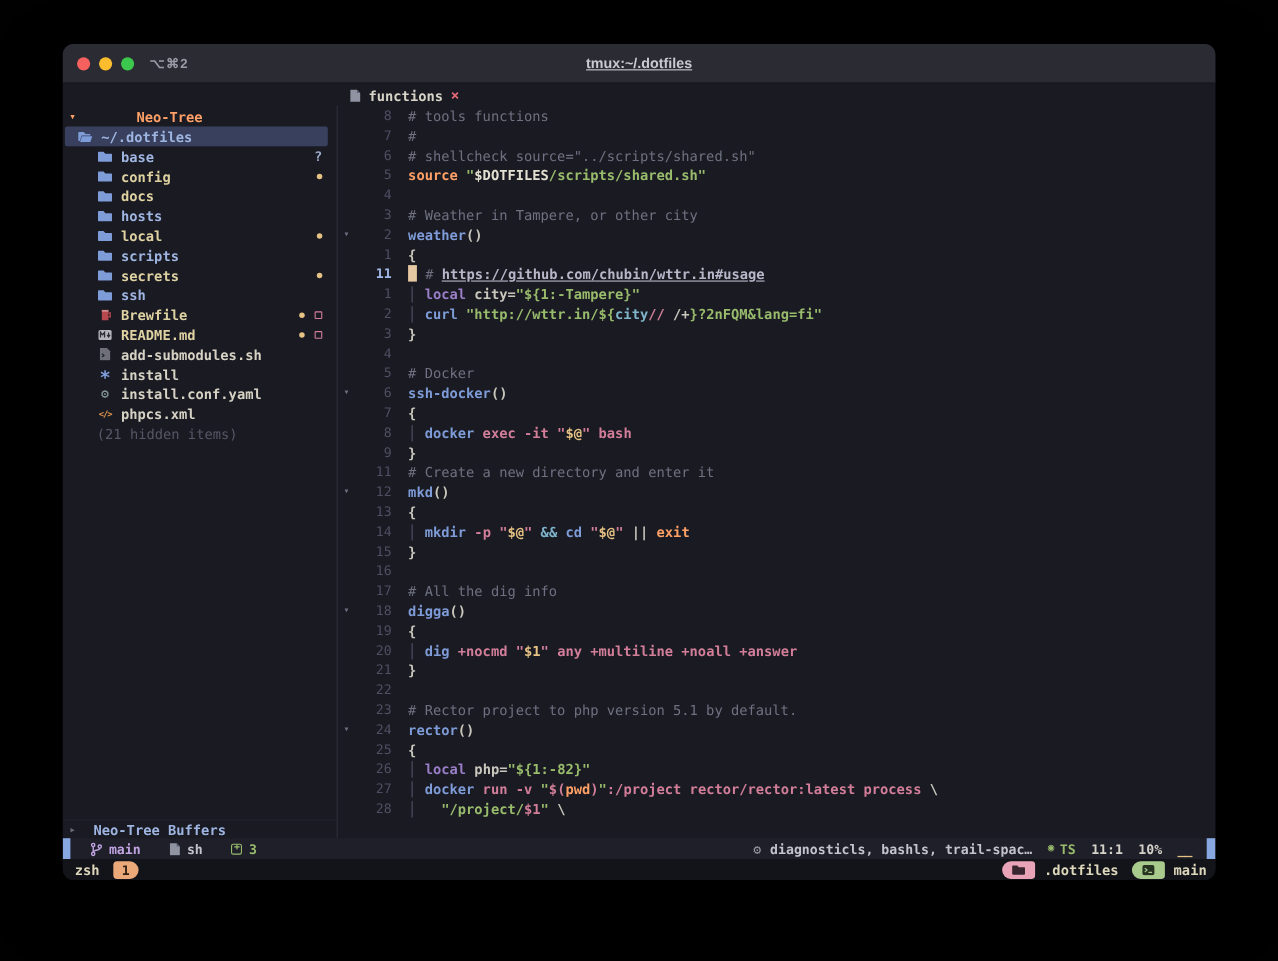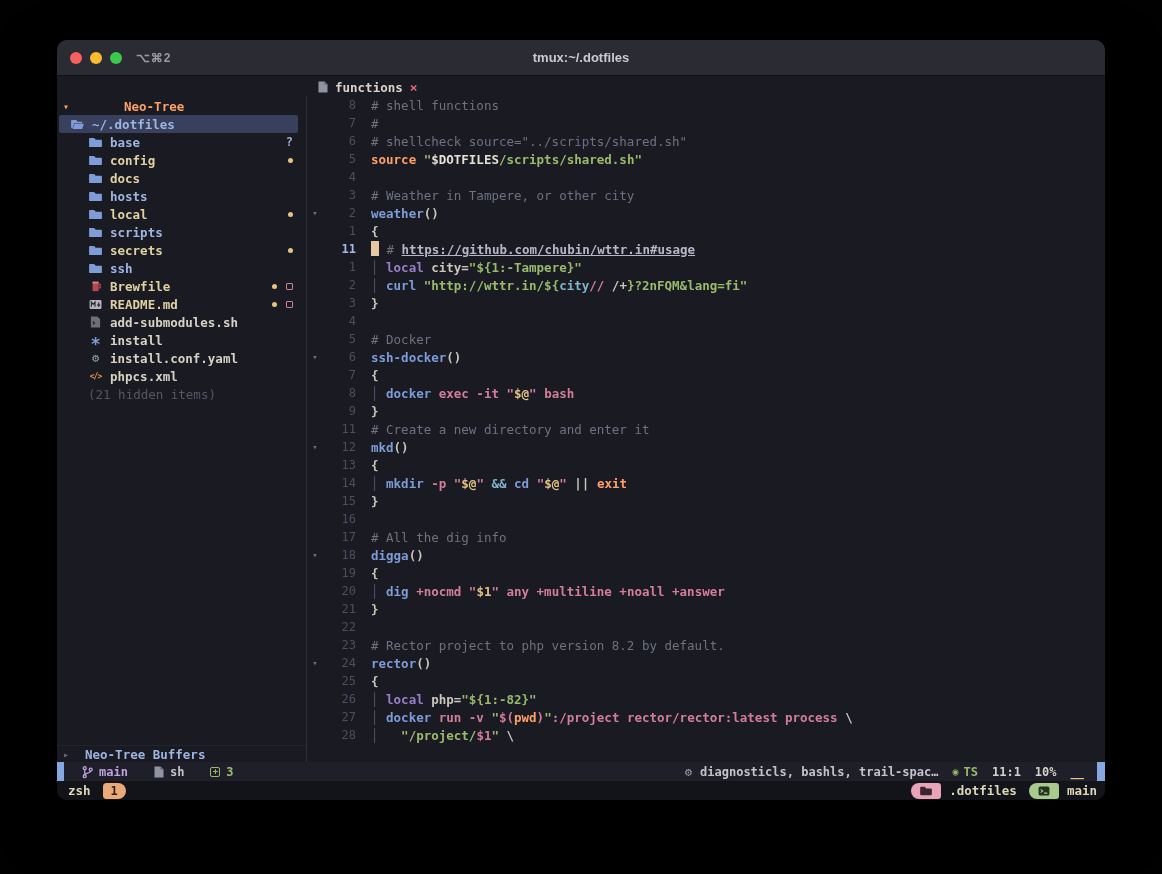--- a/index.html
+++ b/index.html
@@ -14,21 +14,21 @@
     font-family:"DejaVu Sans Mono",monospace;}
   .window{position:absolute;left:57px;top:40px;width:1048px;height:760px;background:var(--bg);
     border-radius:10px;overflow:hidden;box-shadow:0 22px 55px rgba(0,0,0,.65);}
   
   .titlebar{position:absolute;top:0;left:0;right:0;height:36px;background:var(--titlebar);
     border-bottom:1px solid #101016;display:flex;align-items:center;
     font-family:"Liberation Sans",sans-serif;}
   .lights{display:flex;gap:8px;margin-left:13px;}
   .light{width:12px;height:12px;border-radius:50%;}
   .shortcut{color:#9a9aa6;font-size:12px;font-weight:bold;margin-left:14px;letter-spacing:1px;}
-  .wtitle{position:absolute;left:0;right:0;text-align:center;color:#cacad3;font-size:13px;font-weight:bold;}
+  .wtitle{position:absolute;left:0;right:0;text-align:center;color:#cacad3;font-size:13px;font-weight:bold;text-decoration:underline;}
   
   .tabrow{position:absolute;top:38px;left:0;right:0;height:18px;}
   .tab{position:absolute;left:261px;display:flex;align-items:center;gap:7px;height:18px;}
   .tab .tlabel{color:#d8d4c8;font-size:12.5px;font-weight:bold;}
   .tab .tclose{color:var(--redx);font-size:13px;font-weight:bold;}
   
   .main{position:absolute;top:56px;left:0;right:0;bottom:38px;}
   .sidebar{position:absolute;left:0;top:0;bottom:0;width:250px;border-right:1px solid var(--sep);}
   .tree{position:absolute;top:1px;left:0;right:0;}
   .trow{height:18px;display:flex;align-items:center;font-size:12.5px;font-weight:bold;position:relative;}
@@ -287,21 +287,21 @@
             <span style="width: 31px;"></span>
             <span style="margin-left: 0px; color: var(--dim); font-weight: normal;">(21 hidden items)</span>
           </div>
         </div>
       <div class="buffersrow">
         <span class="chev">▸</span>
         <span style="margin-left:10px">Neo-Tree Buffers</span>
       </div>
     </div>
     <div class="editor" id="code">
-        <div class="crow"><span class="fold"></span><span class="num">8</span><span class="txt"><span class="tk-cm"># shell functions</span></span></div>
+        <div class="crow"><span class="fold"></span><span class="num">8</span><span class="txt"><span class="tk-cm"># tools functions</span></span></div>
         <div class="crow"><span class="fold"></span><span class="num">7</span><span class="txt"><span class="tk-cm">#</span></span></div>
         <div class="crow"><span class="fold"></span><span class="num">6</span><span class="txt"><span class="tk-cm"># shellcheck source="../scripts/shared.sh"</span></span></div>
         <div class="crow"><span class="fold"></span><span class="num">5</span><span class="txt"><span class="tk-kw">source</span><span class="tk-st"> "</span><span class="tk-vb">$DOTFILES</span><span class="tk-st">/scripts/shared.sh"</span></span></div>
         <div class="crow"><span class="fold"></span><span class="num">4</span><span class="txt"></span></div>
         <div class="crow"><span class="fold"></span><span class="num">3</span><span class="txt"><span class="tk-cm"># Weather in Tampere, or other city</span></span></div>
         <div class="crow"><span class="fold">▾</span><span class="num">2</span><span class="txt"><span class="tk-fn">weather</span><span class="tk-wh">()</span></span></div>
         <div class="crow"><span class="fold"></span><span class="num">1</span><span class="txt"><span class="tk-wh">{</span></span></div>
         <div class="crow"><span class="fold"></span><span class="num cur">11</span><span class="txt"><span class="cursorblock"></span><span class="tk-cm"> # </span><span class="tk-lk">https://github.com/chubin/wttr.in#usage</span></span></div>
         <div class="crow"><span class="fold"></span><span class="num">1</span><span class="txt"><span class="gd">│ </span><span class="tk-pu">local</span><span class="tk-wh"> city=</span><span class="tk-st">"${1:-Tampere}"</span></span></div>
         <div class="crow"><span class="fold"></span><span class="num">2</span><span class="txt"><span class="gd">│ </span><span class="tk-cmd">curl</span><span class="tk-st"> "http://wttr.in/${</span><span class="tk-cy">city</span><span class="tk-rd">//</span><span class="tk-wh"> /+</span><span class="tk-st">}?2nFQM&amp;lang=fi"</span></span></div>
@@ -317,21 +317,21 @@
         <div class="crow"><span class="fold"></span><span class="num">13</span><span class="txt"><span class="tk-wh">{</span></span></div>
         <div class="crow"><span class="fold"></span><span class="num">14</span><span class="txt"><span class="gd">│ </span><span class="tk-cmd">mkdir</span><span class="tk-rd"> -p "</span><span class="tk-sp">$@</span><span class="tk-rd">"</span><span class="tk-cy"> &amp;&amp; </span><span class="tk-cmd">cd</span><span class="tk-rd"> "</span><span class="tk-sp">$@</span><span class="tk-rd">"</span><span class="tk-wh"> || </span><span class="tk-kw">exit</span></span></div>
         <div class="crow"><span class="fold"></span><span class="num">15</span><span class="txt"><span class="tk-wh">}</span></span></div>
         <div class="crow"><span class="fold"></span><span class="num">16</span><span class="txt"></span></div>
         <div class="crow"><span class="fold"></span><span class="num">17</span><span class="txt"><span class="tk-cm"># All the dig info</span></span></div>
         <div class="crow"><span class="fold">▾</span><span class="num">18</span><span class="txt"><span class="tk-fn">digga</span><span class="tk-wh">()</span></span></div>
         <div class="crow"><span class="fold"></span><span class="num">19</span><span class="txt"><span class="tk-wh">{</span></span></div>
         <div class="crow"><span class="fold"></span><span class="num">20</span><span class="txt"><span class="gd">│ </span><span class="tk-cmd">dig</span><span class="tk-rd"> +nocmd "</span><span class="tk-sp">$1</span><span class="tk-rd">" any +multiline +noall +answer</span></span></div>
         <div class="crow"><span class="fold"></span><span class="num">21</span><span class="txt"><span class="tk-wh">}</span></span></div>
         <div class="crow"><span class="fold"></span><span class="num">22</span><span class="txt"></span></div>
-        <div class="crow"><span class="fold"></span><span class="num">23</span><span class="txt"><span class="tk-cm"># Rector project to php version 8.2 by default.</span></span></div>
+        <div class="crow"><span class="fold"></span><span class="num">23</span><span class="txt"><span class="tk-cm"># Rector project to php version 5.1 by default.</span></span></div>
         <div class="crow"><span class="fold">▾</span><span class="num">24</span><span class="txt"><span class="tk-fn">rector</span><span class="tk-wh">()</span></span></div>
         <div class="crow"><span class="fold"></span><span class="num">25</span><span class="txt"><span class="tk-wh">{</span></span></div>
         <div class="crow"><span class="fold"></span><span class="num">26</span><span class="txt"><span class="gd">│ </span><span class="tk-pu">local</span><span class="tk-wh"> php=</span><span class="tk-st">"${1:-82}"</span></span></div>
         <div class="crow"><span class="fold"></span><span class="num">27</span><span class="txt"><span class="gd">│ </span><span class="tk-cmd">docker</span><span class="tk-rd"> run -v </span><span class="tk-st">"</span><span class="tk-rd">$(</span><span class="tk-kw">pwd</span><span class="tk-rd">)</span><span class="tk-st">"</span><span class="tk-rd">:/project rector/rector:latest process </span><span class="tk-wh">\</span></span></div>
         <div class="crow"><span class="fold"></span><span class="num">28</span><span class="txt"><span class="gd">│   </span><span class="tk-st">"/project/</span><span class="tk-rd">$1</span><span class="tk-st">"</span><span class="tk-wh"> \</span></span></div>
       </div>
   </div>
 
   <div class="status">
     <span class="modeblock"></span>

